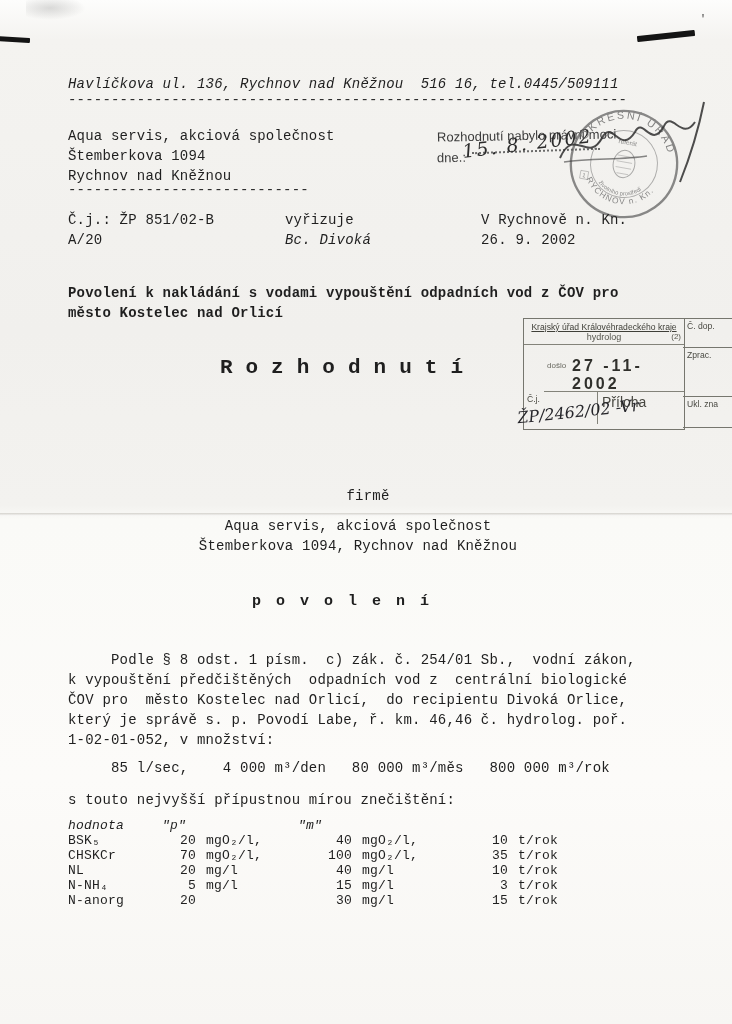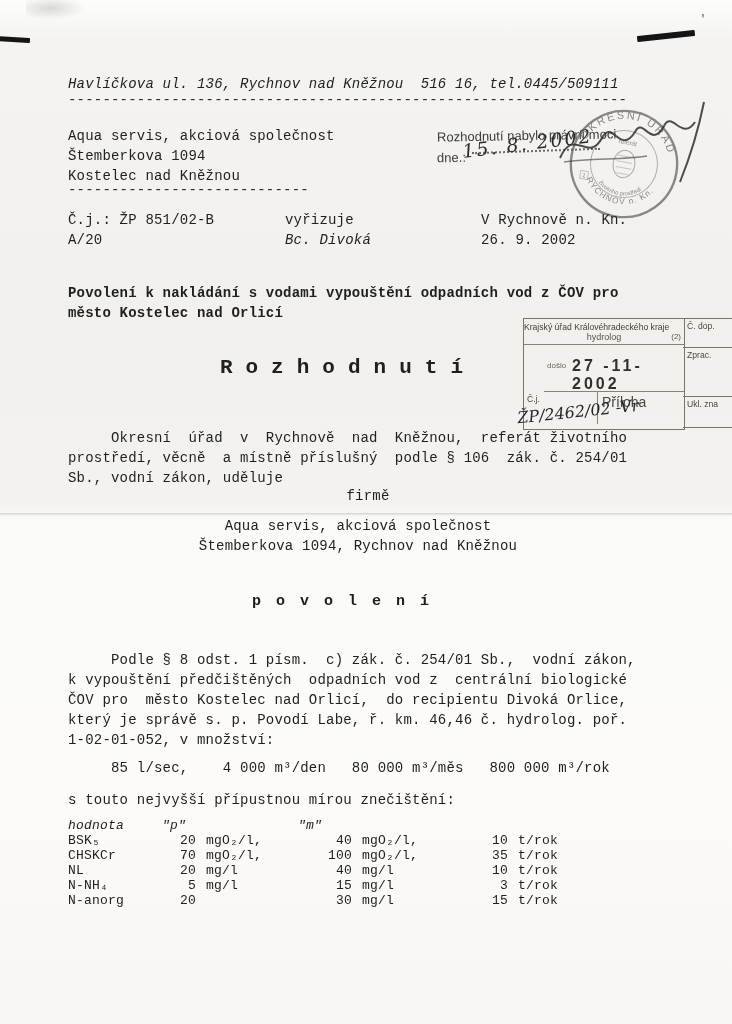--- a/index.html
+++ b/index.html
@@ -20,21 +20,21 @@
   .dot{position:absolute;color:#333;font-size:10px;}
   
   .legal{position:absolute;font-family:"Liberation Sans",sans-serif;font-size:13px;color:#3c3c3c;transform:rotate(-1deg);}
   .dotline{position:absolute;width:128px;border-bottom:2px dotted #4a4a4a;opacity:.8;transform:rotate(-2deg);}
   .handdate{position:absolute;font-family:"DejaVu Serif",serif;font-style:italic;font-size:19px;color:#2b2b2b;transform:rotate(-7deg);letter-spacing:2px;}
   .svgabs{position:absolute;}
   
   .regbox{position:absolute;left:523px;top:318px;width:230px;height:110px;
     font-family:"Liberation Sans",sans-serif;color:#474740;}
   .rb-left{position:absolute;left:0;top:0;width:160px;height:110px;border:1.5px solid #76766e;}
-  .rb-office{font-size:8.6px;padding-top:3px;color:#3f3f38;}
+  .rb-office{font-size:8.6px;text-align:center;padding-top:3px;color:#3f3f38;text-decoration:underline;}
   .rb-sub{position:relative;font-size:9px;text-align:center;color:#55554d;border-bottom:1px solid #83837a;padding-bottom:2px;}
   .rb-copy{position:absolute;right:3px;top:0;font-size:8px;}
   .rb-mid{position:relative;height:46px;border-bottom:1px solid #83837a;margin-left:20px;}
   .rb-doslo{position:absolute;left:3px;top:16px;font-size:8px;color:#6a6a61;}
   .rb-date{position:absolute;left:28px;top:12px;font-size:16px;font-weight:600;letter-spacing:3px;color:#30302c;}
   .rb-bottom{position:relative;height:32px;display:flex;}
   .rb-cj{width:70px;border-right:1px solid #83837a;font-size:8.6px;padding:2px 0 0 3px;}
   .rb-att{flex:1;font-size:14px;padding:2px 0 0 4px;}
   .rb-hand{position:absolute;left:-6px;top:84px;font-family:"DejaVu Serif",serif;font-style:italic;font-size:16px;color:#26262b;transform:rotate(-6deg);white-space:nowrap;}
   .rb-right{position:absolute;left:160px;top:0;width:70px;height:110px;}
@@ -58,21 +58,21 @@
   <div class="mark" style="left:-6px;top:37px;width:36px;height:5px;transform:rotate(3deg);"></div>
   <div class="mark" style="left:637px;top:33px;width:58px;height:6px;transform:rotate(-6deg);"></div>
   <div class="dot" style="left:700px;top:14px;">'</div>
   <div class="seam"></div>
 
   <div class="tw it" style="left:68px;top:74px;">Havlíčkova ul. 136, Rychnov nad Kněžnou  516 16, tel.0445/509111</div>
   <div class="tw dim" style="left:68px;top:90px;">-----------------------------------------------------------------</div>
 
   <div class="tw" style="left:68px;top:126px;">Aqua servis, akciová společnost</div>
   <div class="tw" style="left:68px;top:146px;">Štemberkova 1094</div>
-  <div class="tw" style="left:68px;top:166px;">Kostelec nad Kněžnou</div>
+  <div class="tw" style="left:68px;top:166px;">Rychnov nad Kněžnou</div>
   <div class="tw dim" style="left:68px;top:180px;">----------------------------</div>
 
   <div class="legal" style="left:437px;top:128px;">Rozhodnutí nabylo právní moci</div>
   <div class="legal" style="left:437px;top:150px;">dne.:</div>
   <div class="dotline" style="left:472px;top:150px;"></div>
   <div class="handdate" style="left:462px;top:132px;">15. 8. 2002</div>
 
   <svg class="svgabs" style="left:565px;top:105px;opacity:.72;transform:rotate(10deg);" width="118" height="118" viewBox="0 0 120 120">
     <defs>
       <path id="arcTop" d="M 14,60 A 46,46 0 0 1 106,60"></path>
@@ -132,23 +132,20 @@
     <div class="rb-right">
       <div class="rb-rcell" style="height:26px;">Č. dop.</div>
       <div class="rb-rcell" style="height:46px;">Zprac.</div>
       <div class="rb-rcell" style="height:28px;">Ukl. zna</div>
     </div>
     <div class="rb-hand">ŽP/2462/02 -Vr</div>
   </div>
 
   <div class="tw bold center" style="left:68px;top:358px;width:560px;font-size:21px;letter-spacing:.62em;">Rozhodnutí</div>
 
-  <div class="tw" style="left:68px;top:428px;">     Okresní  úřad  v  Rychnově  nad  Kněžnou,  referát životního
-prostředí, věcně  a místně příslušný  podle § 106  zák. č. 254/01
-Sb., vodní zákon, uděluje</div>
 
   <div class="tw center" style="left:68px;top:486px;width:600px;">firmě</div>
 
   <div class="tw center" style="left:68px;top:516px;width:580px;">Aqua servis, akciová společnost</div>
   <div class="tw center" style="left:68px;top:536px;width:580px;">Štemberkova 1094, Rychnov nad Kněžnou</div>
 
   <div class="tw bold center" style="left:68px;top:592px;width:560px;font-size:15px;letter-spacing:1em;">povolení</div>
 
   <div class="tw" style="left:68px;top:650px;">     Podle § 8 odst. 1 písm.  c) zák. č. 254/01 Sb.,  vodní zákon,
 k vypouštění předčištěných  odpadních vod z  centrální biologické

